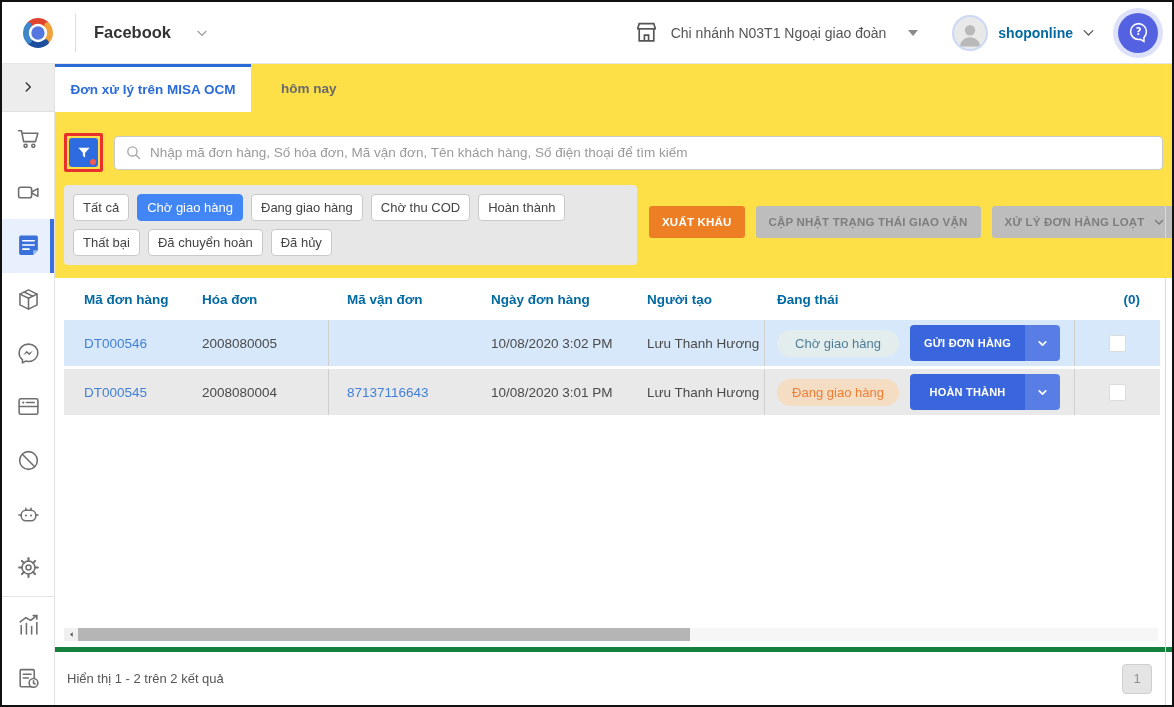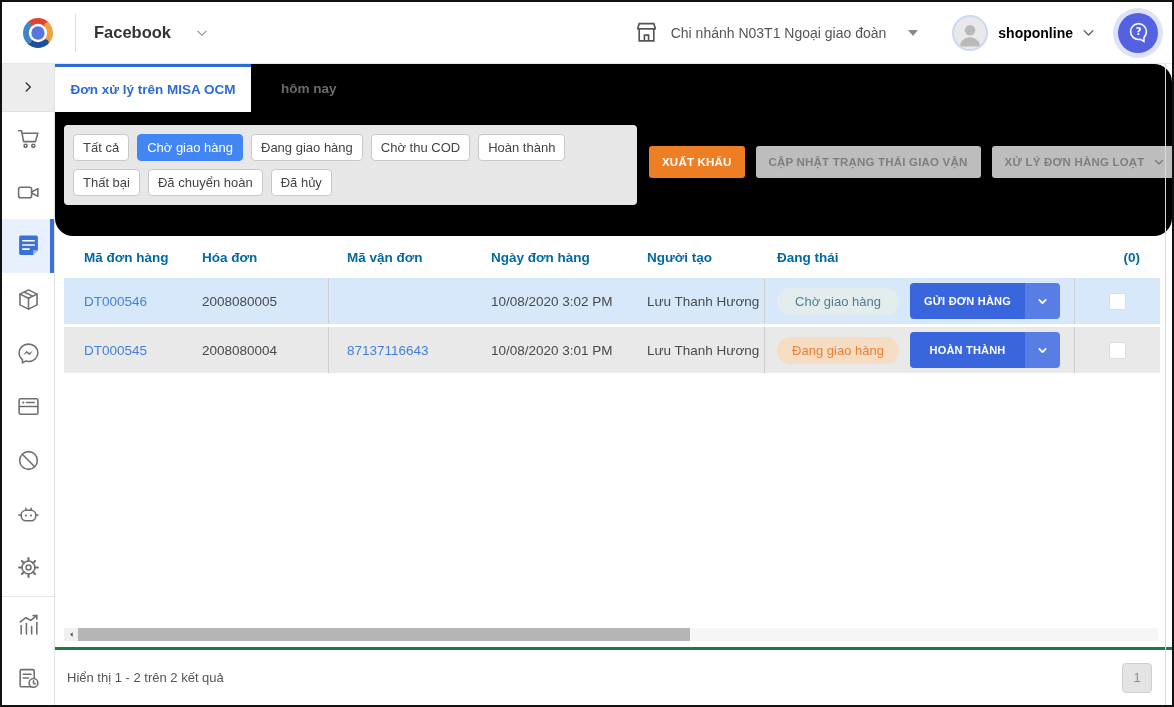--- a/index.html
+++ b/index.html
@@ -17,21 +17,21 @@
   .channel { display:flex; align-items:center; gap:24px; cursor:pointer; }
   .channel-label { font-size:16.5px; font-weight:bold; color:#333; }
   .chev-gray { stroke:#9a9a9a; fill:none; stroke-width:2; stroke-linecap:round; stroke-linejoin:round; }
   .hdr-right { display:flex; align-items:center; }
   .store-ic { stroke:#555; fill:none; stroke-width:1.6; margin-right:12px; }
   .branch-label { font-size:14px; color:#555; }
   .caret-down { width:0; height:0; border-left:5px solid transparent; border-right:5px solid transparent;
                 border-top:6px solid #8a8a8a; margin-left:22px; }
   .avatar { width:36px; height:36px; border-radius:50%; background:#e9e9e9; border:2px solid #ccd8f5;
             margin-left:34px; overflow:hidden; display:flex; align-items:flex-end; justify-content:center; }
-  .username { font-size:14px; font-weight:bold; color:#000000; margin-left:10px; }
+  .username { font-size:14px; font-weight:bold; color:#0369a1; margin-left:10px; }
   .user-chev { margin-left:8px; }
   .help-btn { width:40px; height:40px; border-radius:50%; background:#5462e2; margin-left:22px;
               box-shadow:0 0 0 5px #dde1fa; display:flex; align-items:center; justify-content:center; cursor:pointer; }
 
   
   .body-row { flex:1; display:flex; min-height:0; }
 
   
   .sidebar { width:53px; background:#fff; border-right:1px solid #e2e2e2; flex:0 0 auto;
              display:flex; flex-direction:column; }
@@ -40,21 +40,21 @@
   .sb-item { height:54px; display:flex; align-items:center; justify-content:center; cursor:pointer; position:relative; }
   .sb-item.active { background:#e7f0fc; box-shadow:inset -4px 0 0 #3a70d9; }
   .sbi { width:25px; height:25px; fill:none; stroke:#6f6f6f; stroke-width:1.5;
          stroke-linecap:round; stroke-linejoin:round; }
   .sb-div { height:1px; background:#e6e6e6; margin:1px 0; }
 
   
   .main { flex:1; display:flex; flex-direction:column; min-width:0; position:relative; background:#fff; }
   .main::after { content:""; position:absolute; top:0; bottom:0; right:6px; width:1px; background:#d9d9d9; }
 
-  .gray-sec { background:#000000; padding-bottom:31px; flex:0 0 auto;border-radius:18px; }
+  .gray-sec { background:#fde047; padding-bottom:13px; flex:0 0 auto; }
   .tabbar { height:48px; display:flex; align-items:stretch; }
   .tab { display:flex; align-items:center; justify-content:center; font-size:13.5px; font-weight:bold;
          color:#6a6a6a; padding:0 30px; cursor:pointer; }
   .tab.active { background:#fff; color:#2a6bd8; border-top:3px solid #2a6bd8; width:196px; padding:0; }
 
   .filter-row { display:flex; align-items:center; margin:21px 9px 0 9px; }
   .annot { border:3px solid #e8312a; padding:2px; border-radius:2px; flex:0 0 auto; }
   .filter-btn { width:29px; height:29px; background:#2f6be0; border:none; border-radius:3px;
                 position:relative; display:flex; align-items:center; justify-content:center; cursor:pointer; }
   .filter-btn .dot { position:absolute; right:2px; bottom:2px; width:6px; height:6px;
@@ -103,21 +103,21 @@
   .rowchk { width:17px; height:17px; background:#fff; border:1px solid #dcdcdc; border-radius:2px; cursor:pointer; }
 
   .filler { flex:1; }
   .hscroll { height:14px; display:flex; align-items:center; margin:0 14px 6px 0; }
   .hs-arrow { width:14px; height:13px; background:#f0f0f0; color:#555; font-size:8px; display:flex;
               align-items:center; justify-content:center; cursor:pointer; flex:0 0 auto; }
   .hs-track { flex:1; height:13px; background:#f6f6f6; }
   .hs-thumb { width:612px; height:13px; background:#b5b5b5; cursor:grab; }
 
   
-  .statusbar { height:58px; border-top:3px solid #15803d; background:#fff; display:flex;
+  .statusbar { height:58px; border-top:5px solid #15803d; background:#fff; display:flex;
                align-items:center; justify-content:space-between; padding:0 20px 0 12px; flex:0 0 auto; }
   .summary { font-size:13px; color:#555; }
   .page-btn { width:30px; height:30px; background:#e4e4e4; border:1px solid #cfcfcf; border-radius:4px;
               color:#8f8f8f; font-size:13px; font-family:inherit; cursor:pointer; }
 </style>
 </head>
 <body>
 
 <div class="screen">
 
@@ -275,20 +275,37 @@
     </div>
 
     <div class="main">
 
       <div class="gray-sec">
         <div class="tabbar">
           <div class="tab active">Đơn xử lý trên MISA OCM</div>
           <div class="tab">hôm nay</div>
         </div>
 
+        <div class="filter-row">
+          <div class="annot">
+            <button class="filter-btn">
+              <svg width="16" height="16" viewBox="0 0 24 24">
+                  <path d="M3.5 4h17l-6.8 7.8v7l-3.4-2.2v-4.8z" fill="#fff"></path>
+                </svg>
+              <span class="dot"></span>
+            </button>
+          </div>
+          <div class="searchbox">
+            <svg width="17" height="17" viewBox="0 0 24 24" fill="none" stroke="#a9a9a9" stroke-width="2" stroke-linecap="round">
+                <circle cx="10.5" cy="10.5" r="6.5"></circle>
+                <line x1="15.6" y1="15.6" x2="20.5" y2="20.5"></line>
+              </svg>
+            <input type="text" placeholder="Nhập mã đơn hàng, Số hóa đơn, Mã vận đơn, Tên khách hàng, Số điện thoại để tìm kiếm" style="">
+          </div>
+        </div>
 
         <div class="chips-row">
           <div class="chips">
             <button class="chip">Tất cả</button>
             <button class="chip active">Chờ giao hàng</button>
             <button class="chip">Đang giao hàng</button>
             <button class="chip">Chờ thu COD</button>
             <button class="chip">Hoàn thành</button>
             <button class="chip">Thất bại</button>
             <button class="chip">Đã chuyển hoàn</button>

